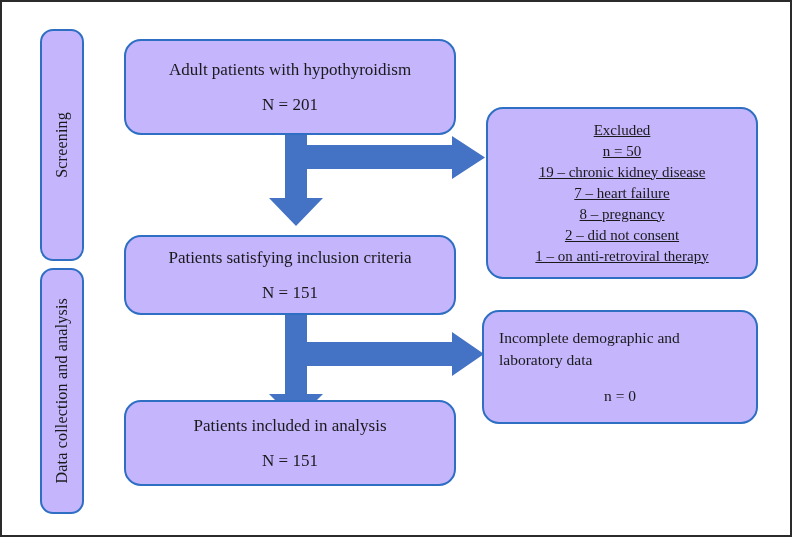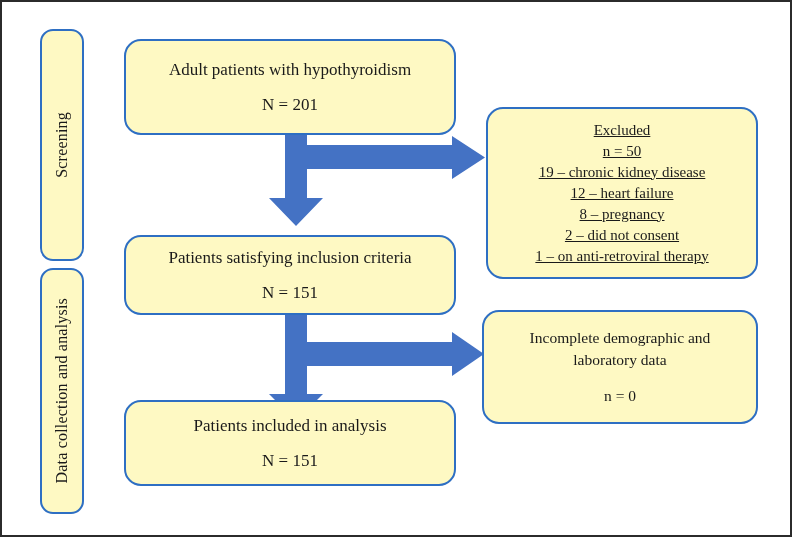--- a/index.html
+++ b/index.html
@@ -19,26 +19,26 @@
   .arrows {
     position: absolute;
     inset: 0;
     width: 792px;
     height: 537px;
     pointer-events: none;
   }
   .box {
     position: absolute;
     border: 2.5px solid #2e6fc3;
-    background: #fef9c3;
+    background: #c4b5fd;
     display: flex;
     flex-direction: column;
     align-items: center;
     justify-content: center;
-    text-align: center;
+    text-align: left;
   }
   .stage-box {
     border-radius: 13px;
     width: 44px;
   }
   .stage-box .stage-text {
     writing-mode: vertical-rl;
     transform: rotate(180deg);
     font-size: 16px;
     letter-spacing: 0.2px;
@@ -111,21 +111,21 @@
 
   <div class="box main-box" id="box-analysis">
     <span class="line">Patients included in analysis</span>
     <span class="line">N = 151</span>
   </div>
 
   <div class="box side-box side-list" id="box-excluded">
     <span class="line">Excluded</span>
     <span class="line">n = 50</span>
     <span class="line">19 – chronic kidney disease</span>
-    <span class="line">12 – heart failure</span>
+    <span class="line">7 – heart failure</span>
     <span class="line">8 – pregnancy</span>
     <span class="line">2 – did not consent</span>
     <span class="line">1 – on anti-retroviral therapy</span>
   </div>
 
   <div class="box side-box side-note" id="box-incomplete">
     <span class="line note-title">Incomplete demographic and laboratory data</span>
     <span class="line">n = 0</span>
   </div>
 

